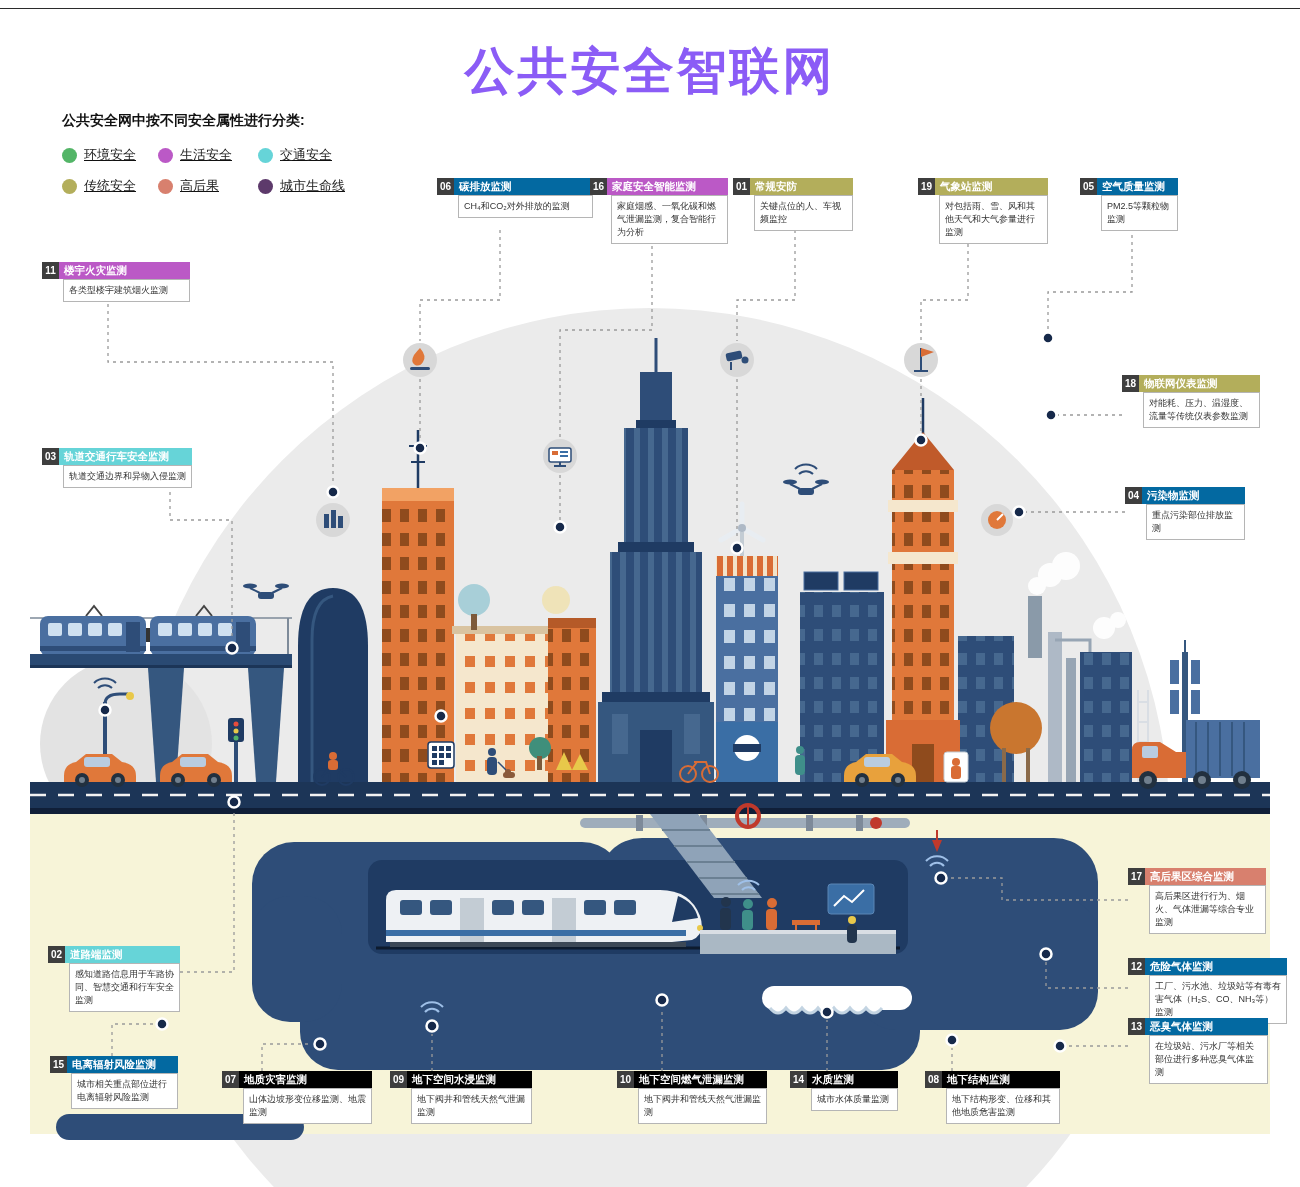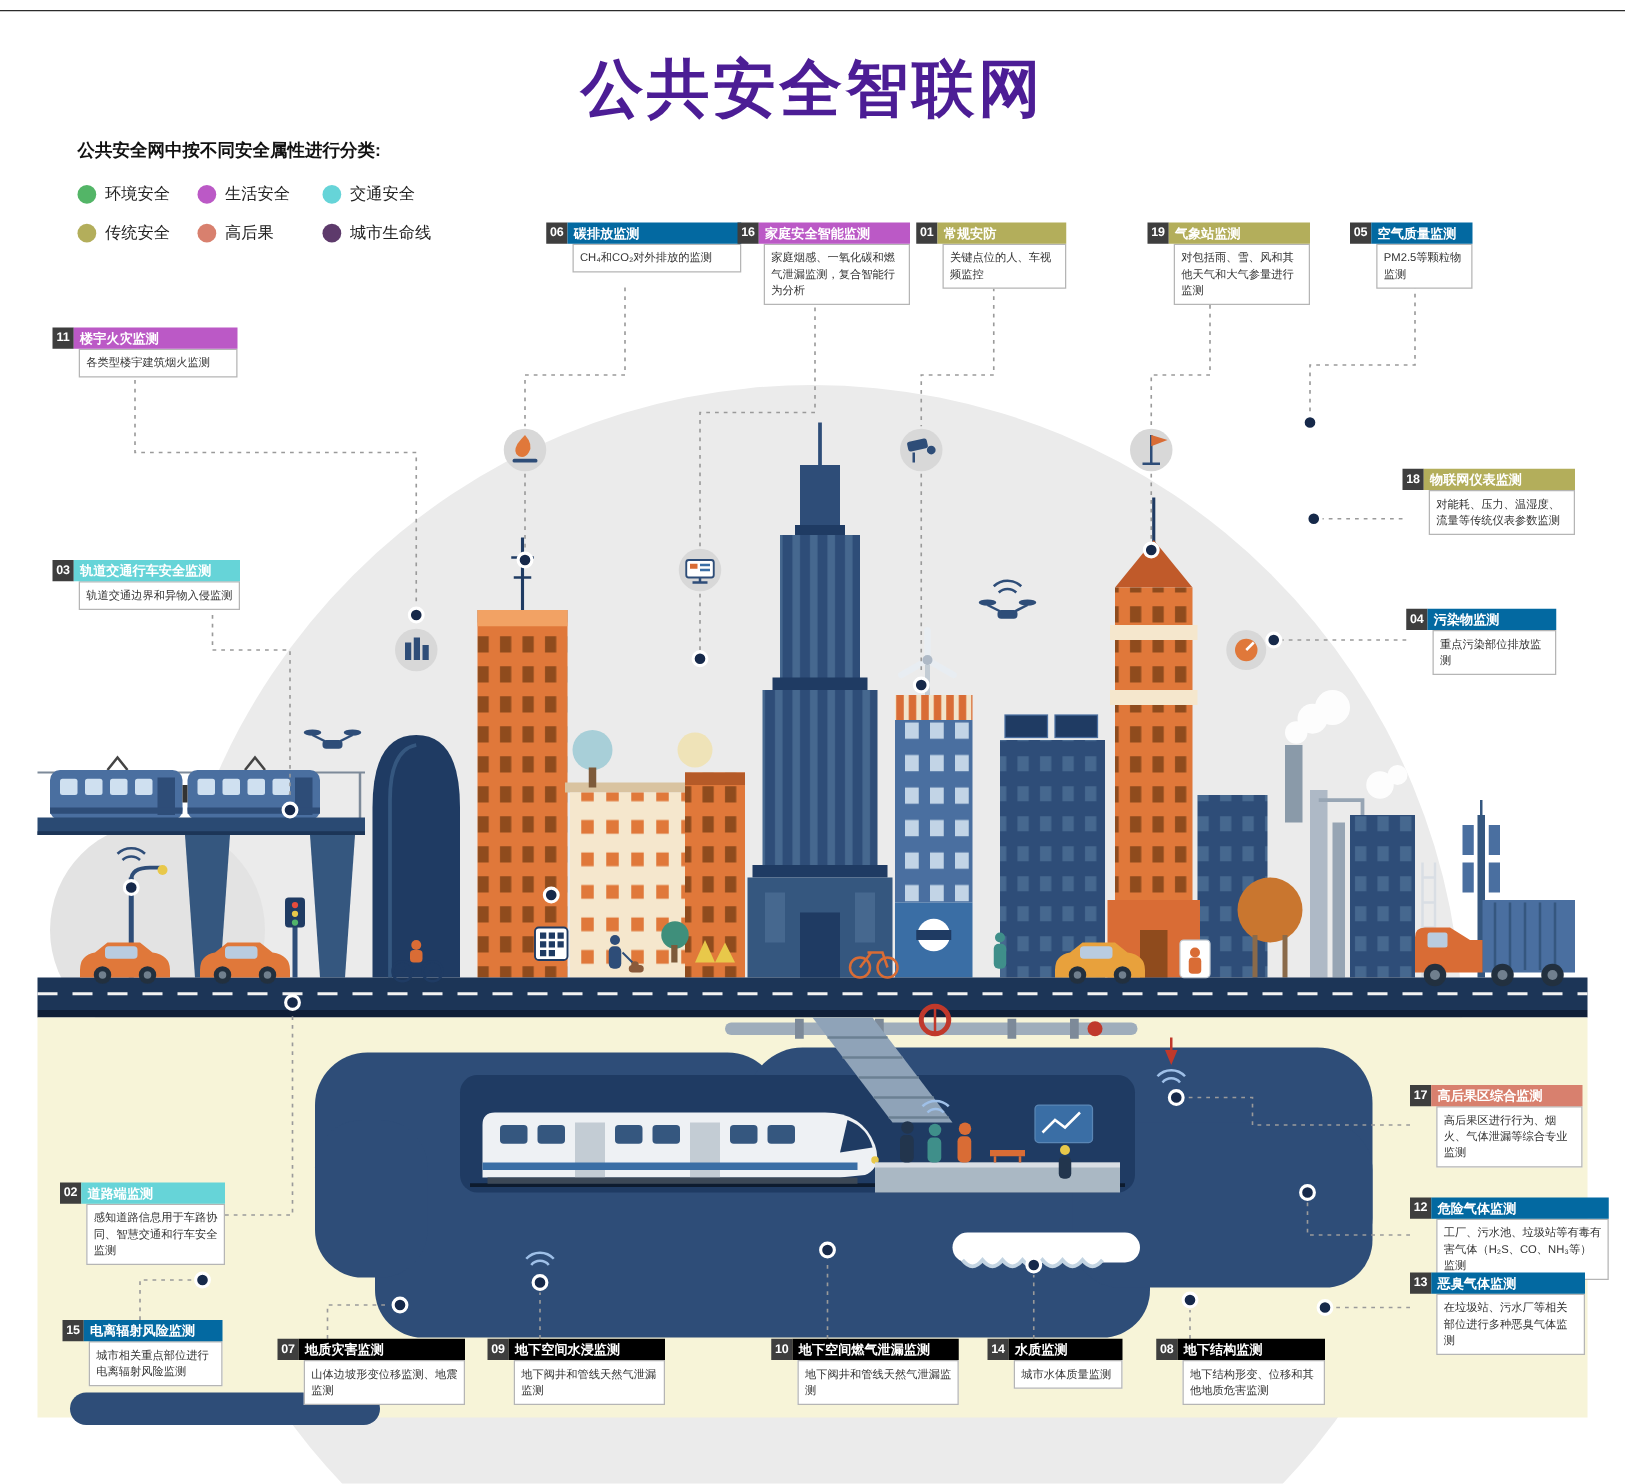--- a/index.html
+++ b/index.html
@@ -2,24 +2,24 @@
 <html><head>
 <meta charset="utf-8">
 <style>
   html,body{margin:0;padding:0;}
   body{
     width:1300px;height:1187px;position:relative;background:#ffffff;
     font-family:"Liberation Sans","DejaVu Sans",sans-serif;overflow:hidden;color:#111;
   }
   .topline{position:absolute;top:8px;left:0;width:1300px;height:1px;background:#2b2b2b;}
   .title{position:absolute;top:38px;left:0;width:100%;margin:0;text-align:center;
-    font-size:50px;font-weight:bold;letter-spacing:3px;color:#4c1d95;}
+    font-size:50px;font-weight:bold;letter-spacing:3px;color:#8b5cf6;}
   .legend-heading{position:absolute;top:112px;left:62px;font-size:14px;font-weight:bold;color:#111;}
   .legend{position:absolute;top:146px;left:62px;display:grid;
-    grid-template-columns:96px 100px 120px;grid-row-gap:13px;}
+    grid-template-columns:96px 100px 120px;grid-row-gap:13px;text-decoration:underline;}
   .legend-item{display:flex;align-items:center;gap:7px;font-size:13px;color:#222;}
   .legend-dot{width:15px;height:15px;border-radius:50%;flex:0 0 15px;}
   .dot-environment{background:#53b567}.dot-life{background:#bb59c6}.dot-traffic{background:#66d4d8}
   .dot-traditional{background:#b3ae5b}.dot-high{background:#d8806e}.dot-lifeline{background:#5d3a6b}
   .scene{position:absolute;top:0;left:0;z-index:1;}
   .callout{position:absolute;z-index:3;}
   .callout-header{display:flex;align-items:stretch;height:17px;}
   .callout-num{background:#3e3e3e;color:#fff;font-size:10px;font-weight:bold;
     width:17px;flex:0 0 17px;display:flex;align-items:center;justify-content:center;}
   .callout-title{color:#fff;font-size:10.5px;font-weight:bold;display:flex;align-items:center;

